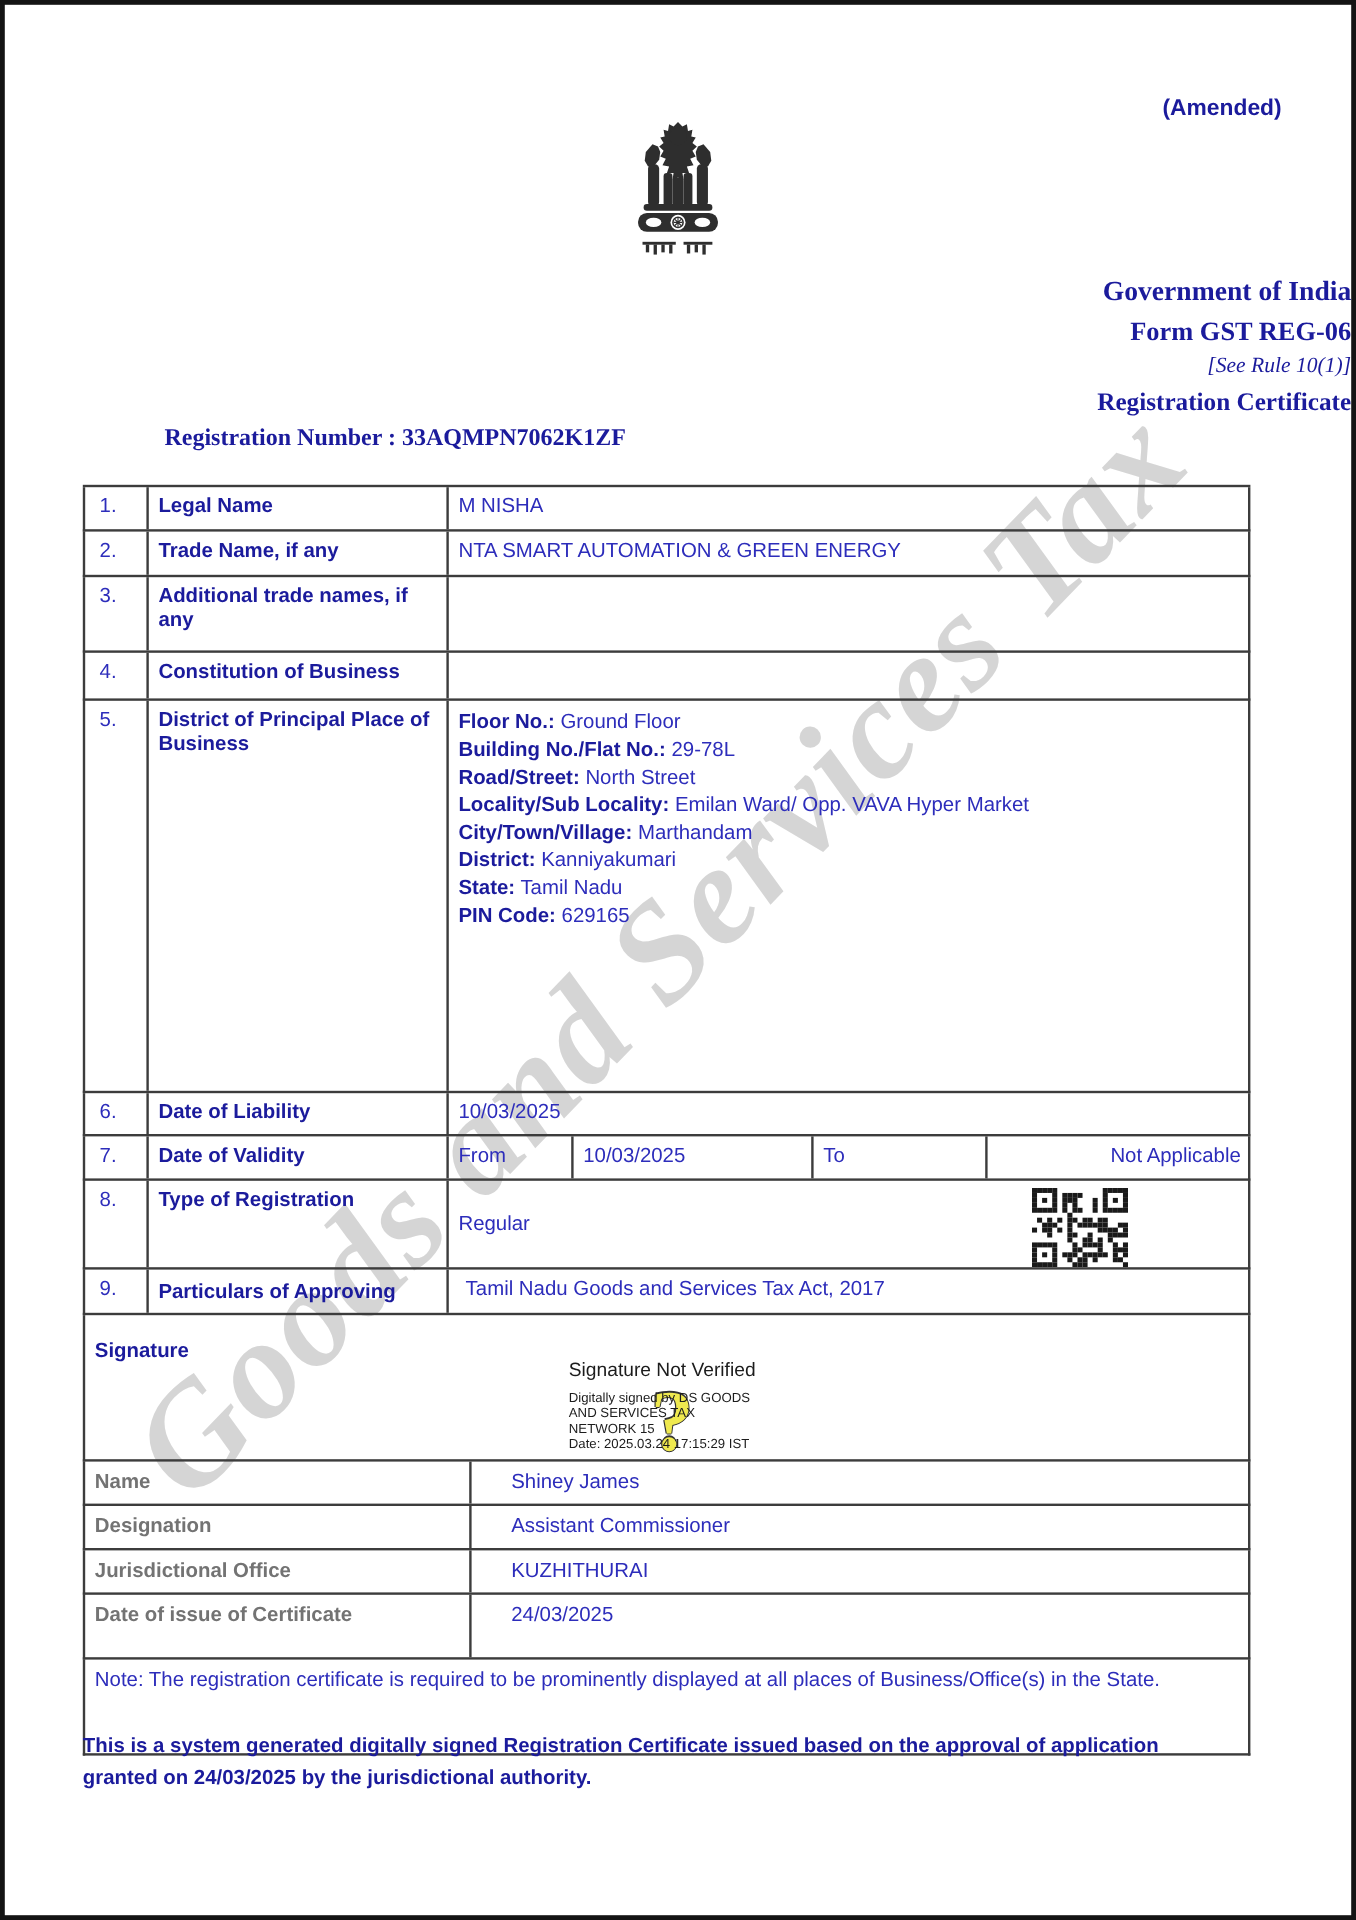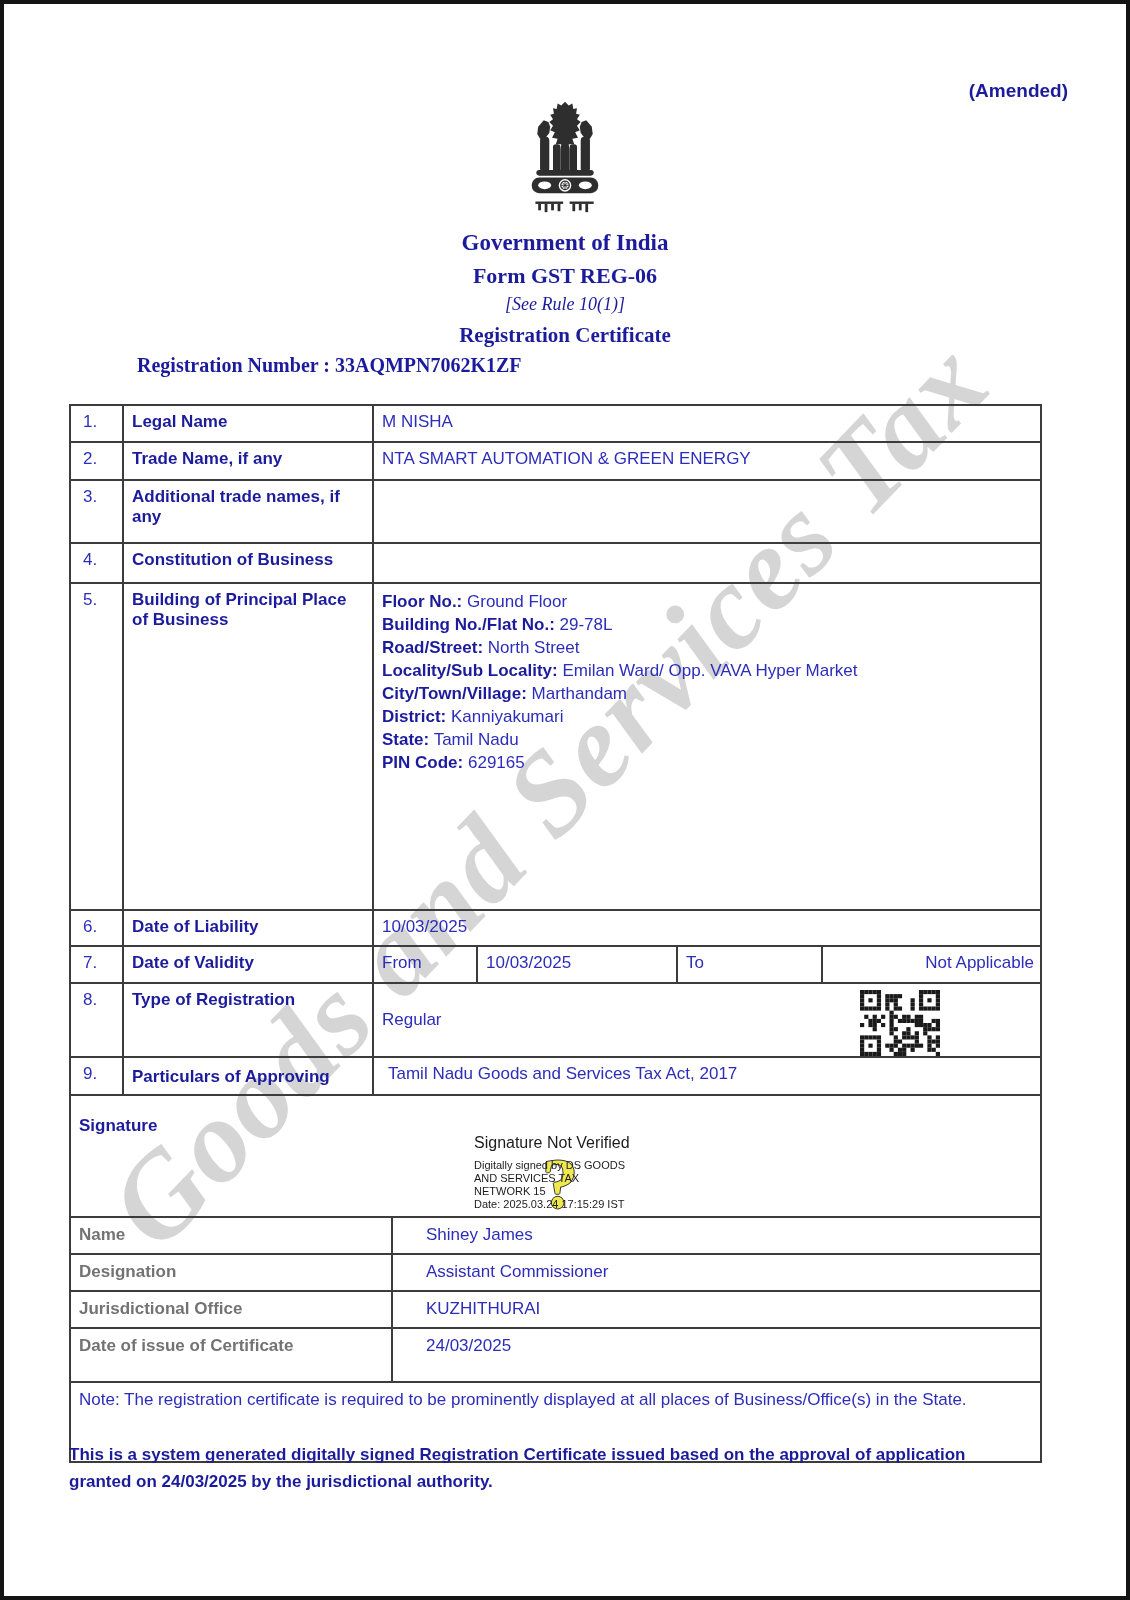--- a/index.html
+++ b/index.html
@@ -16,21 +16,21 @@
     font-family:"Liberation Serif", serif; font-style:italic; font-weight:bold;
     font-size:118px; white-space:nowrap; color:rgba(178,178,178,0.55);
     letter-spacing:2px; pointer-events:none;
   }
   
   .amended {
     position:absolute; top:76px; right:58px; z-index:2;
     color:#1b1b9c; font-weight:bold; font-size:19px;
   }
   .emblem { position:absolute; top:94px; left:50%; transform:translateX(-50%); z-index:2; }
-  .h-center { position:absolute; left:0; width:100%; text-align:center; z-index:2;
+  .h-center { position:absolute; left:0; width:100%; text-align:right; z-index:2;
               font-family:"Liberation Serif", serif; color:#1b1b9c; }
   .h-govt  { top:226px; font-size:23px; font-weight:bold; }
   .h-form  { top:259px; font-size:22px; font-weight:bold; }
   .h-rule  { top:290px; font-size:18px; font-style:italic; }
   .h-title { top:319px; font-size:21px; font-weight:bold; }
   .regline {
     position:absolute; left:133px; top:350px; z-index:2;
     font-family:"Liberation Serif", serif; font-size:20px; font-weight:bold; color:#1b1b9c;
   }
   
@@ -158,21 +158,21 @@
       <div class="c-val"></div>
     </div>
 
     <div class="trow r4">
       <div class="c-num">4.</div>
       <div class="c-label">Constitution of Business</div>
     </div>
 
     <div class="trow r5">
       <div class="c-num">5.</div>
-      <div class="c-label">Building of Principal Place of Business</div>
+      <div class="c-label">District of Principal Place of Business</div>
       <div class="c-val">
         <div class="addr-line"><span class="addr-key">Floor No.:</span> <span>Ground Floor</span></div>
         <div class="addr-line"><span class="addr-key">Building No./Flat No.:</span> <span>29-78L</span></div>
         <div class="addr-line"><span class="addr-key">Road/Street:</span> <span>North Street</span></div>
         <div class="addr-line"><span class="addr-key">Locality/Sub Locality:</span> <span>Emilan Ward/ Opp. VAVA Hyper Market</span></div>
         <div class="addr-line"><span class="addr-key">City/Town/Village:</span> <span>Marthandam</span></div>
         <div class="addr-line"><span class="addr-key">District:</span> <span>Kanniyakumari</span></div>
         <div class="addr-line"><span class="addr-key">State:</span> <span>Tamil Nadu</span></div>
         <div class="addr-line"><span class="addr-key">PIN Code:</span> <span>629165</span></div>
       </div>

